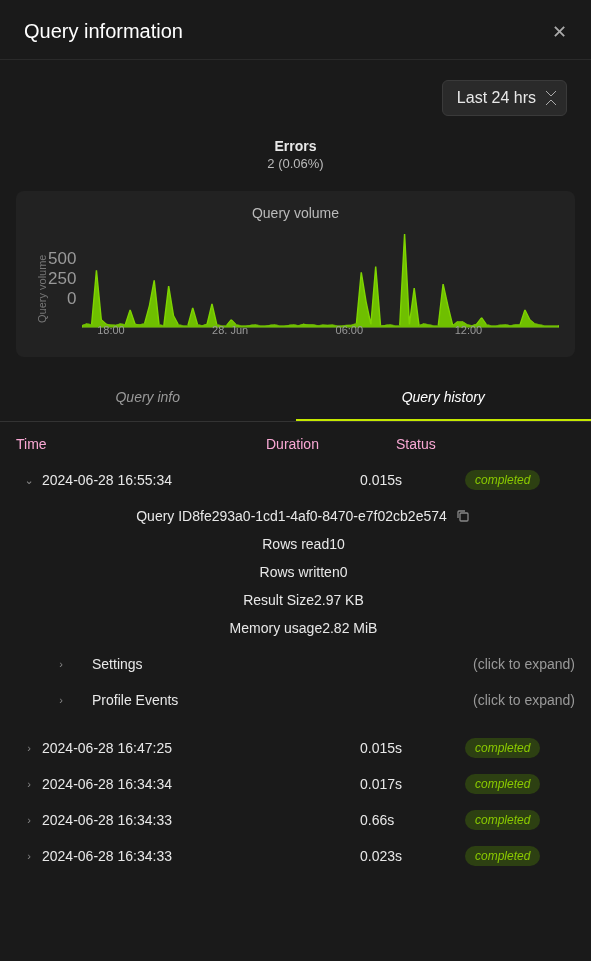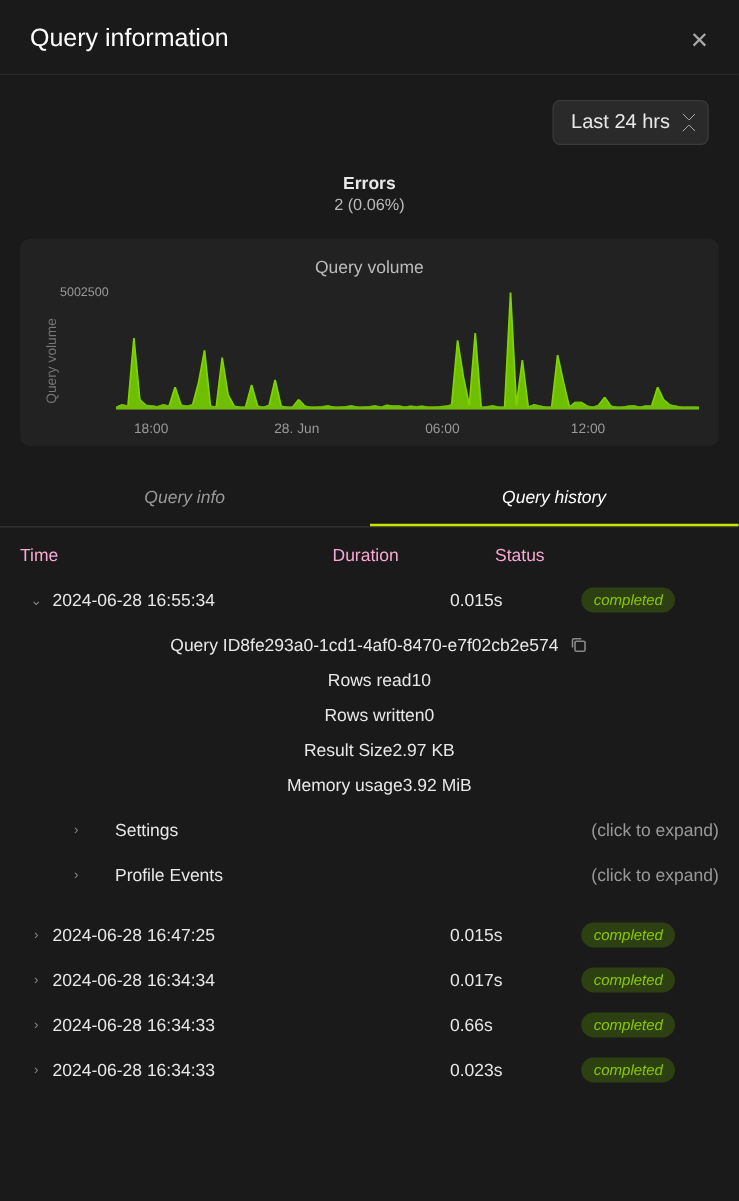--- a/index.html
+++ b/index.html
@@ -84,32 +84,32 @@
     .y-label {
       writing-mode: vertical-rl;
       transform: rotate(180deg);
       font-size: 11px;
       color: #777;
       padding-right: 4px;
       text-align: center;
     }
     .y-ticks {
       display: flex;
-      flex-direction: row;
-      justify-content: flex-end;
-      font-size: 10px;
+      flex-direction: column;
+      justify-content: center;
+      font-size: 17px;
       color: #999;
       padding: 0 6px 20px 0;
       text-align: right;
     }
     .plot { flex: 1; position: relative; }
     .plot svg { width: 100%; height: 100%; }
     .x-ticks {
       position: absolute;
-      bottom: 0;
+      bottom: 13px;
       left: 0;
       right: 0;
       display: flex;
       font-size: 11px;
       color: #999;
       height: 18px;
       align-items: flex-end;
     }
     .x-tick { position: absolute; transform: translateX(-50%); }
     .tabs {
@@ -271,21 +271,21 @@
   <div class="detail-row">
     <span class="detail-label">Rows written</span>
     <span class="detail-value">0</span>
   </div>
   <div class="detail-row">
     <span class="detail-label">Result Size</span>
     <span class="detail-value">2.97 KB</span>
   </div>
   <div class="detail-row">
     <span class="detail-label">Memory usage</span>
-    <span class="detail-value">3.92 MiB</span>
+    <span class="detail-value">2.82 MiB</span>
   </div>
 </div>
 
 <div class="expand-row">
   <div class="expand-left">
     <span class="chev">›</span>
     <span>Settings</span>
   </div>
   <span class="expand-hint">(click to expand)</span>
 </div>

